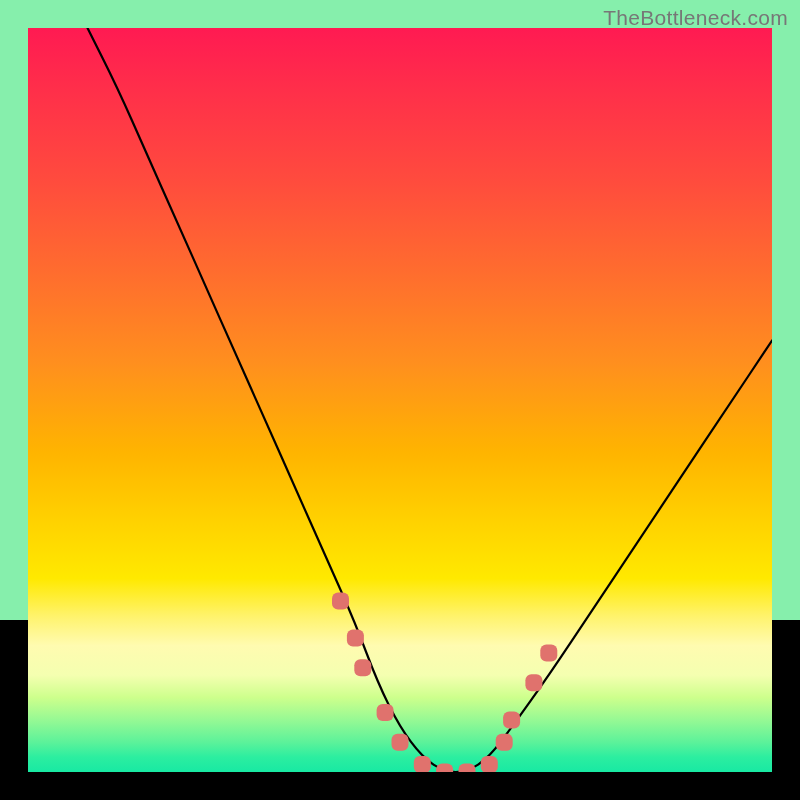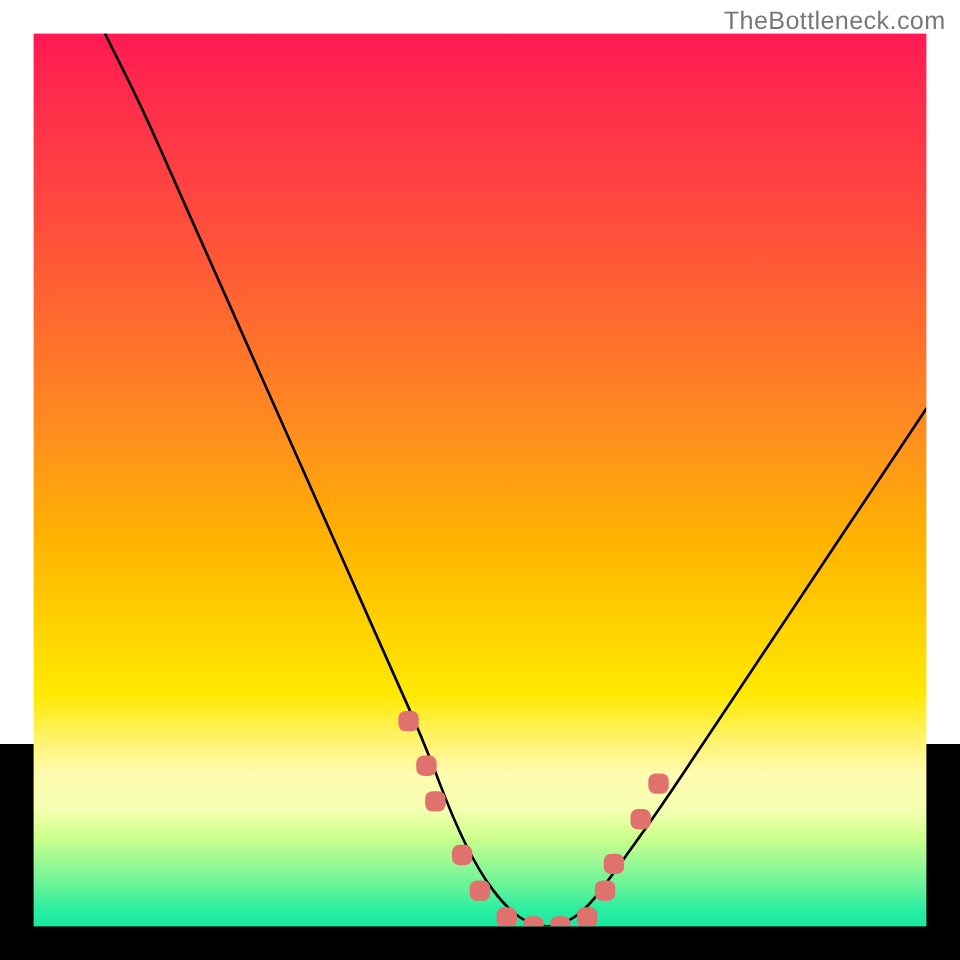--- a/index.html
+++ b/index.html
@@ -8,21 +8,21 @@
     width: 800px;
     height: 800px;
     background: #000;
     overflow: hidden;
     font-family: Arial, Helvetica, sans-serif;
   }
   .frame {
     position: relative;
     width: 800px;
     height: 620px;
-    background: #ffffff;
+    background: #86efac;
   }
   .plot-area {
     position: absolute;
     left: 28px;
     top: 28px;
     width: 744px;
     height: 744px;
     
     background: linear-gradient(
       to bottom,

